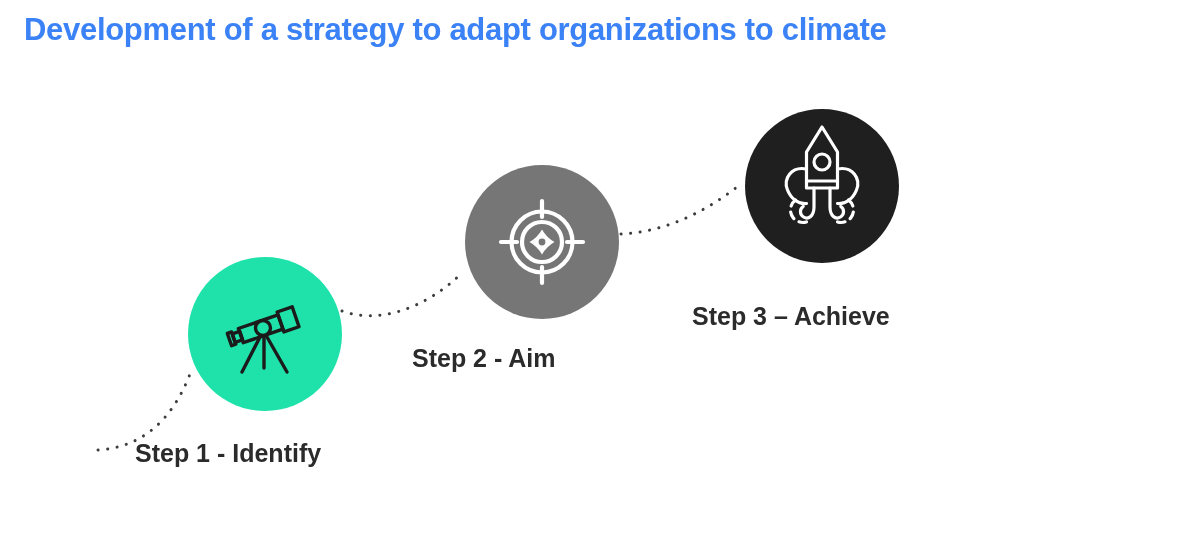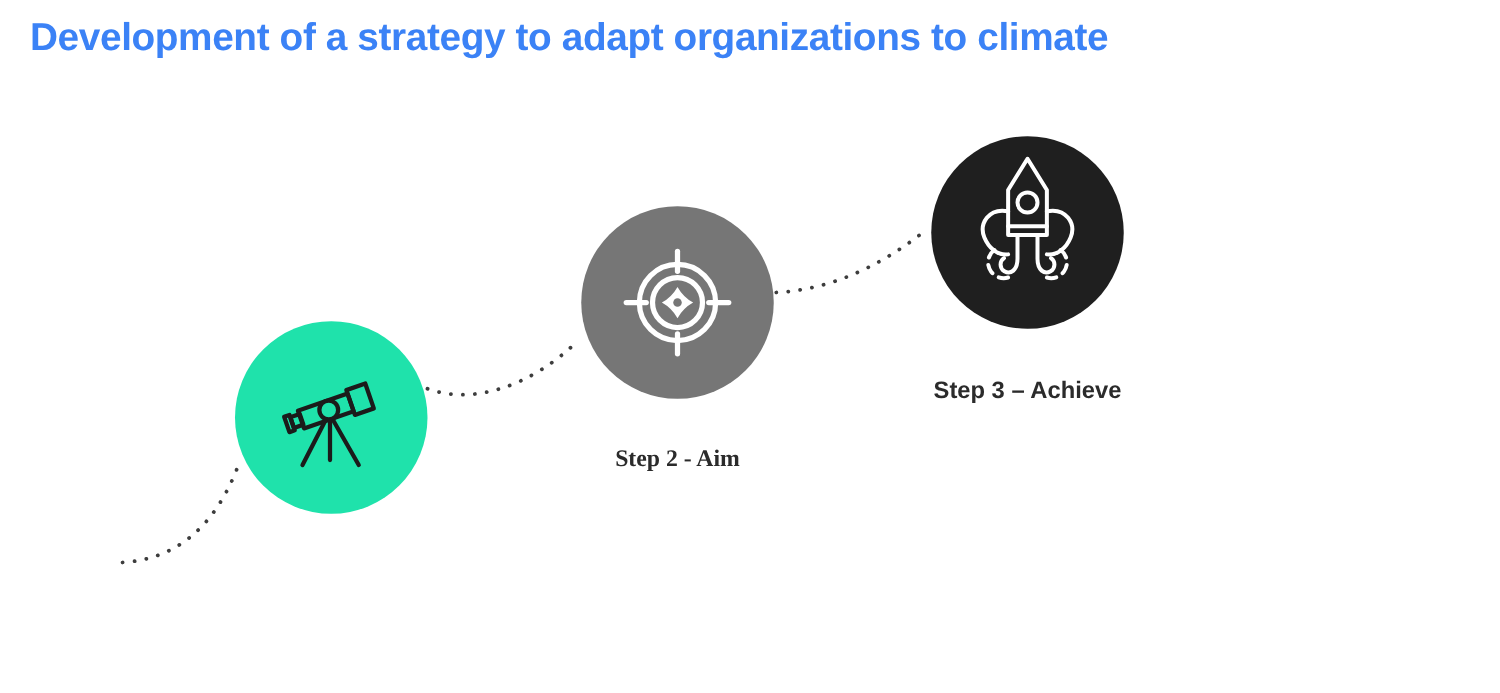--- a/index.html
+++ b/index.html
@@ -28,28 +28,27 @@
     white-space: nowrap;
   }
   .diagram-svg {
     position: absolute;
     left: 0;
     top: 0;
   }
   .step-label {
     position: absolute;
     width: 260px;
-    text-align: center;
-    font-size: 19px;
+    font-size: 25px;
     font-weight: bold;
     color: #2b2b2b;
     white-space: nowrap;
   }
   .step-label-1 { left: 135px; top: 439px; }
-  .step-label-2 { left: 412px; top: 357px; font-family: Liberation Serif, serif; }
+  .step-label-2 { left: 412px; top: 344px; }
   .step-label-3 { left: 692px; top: 302px; }
 </style>
 </head>
 <body>
 
 <div class="stage">
 
   <h1 class="page-title">Development of a strategy to adapt organizations to climate</h1>
 
   <svg class="diagram-svg" width="1200" height="554" viewBox="0 0 1200 554">
@@ -99,16 +98,17 @@
       <path d="M 15.5 -14 C 31 -17 39 -4 34.5 7 C 31 15.5 24 21.5 15.5 20.5"></path>
 
       <path d="M -8 5 L -8 24 C -8 33 -13.5 37 -18.5 34 C -22.5 31.5 -22.5 26 -18.8 23.5"></path>
       <path d="M 8 5 L 8 24 C 8 33 13.5 37 18.5 34 C 22.5 31.5 22.5 26 18.8 23.5"></path>
 
       <path d="M -26.5 17 A 11 11 0 0 0 -11.5 37" stroke-dasharray="7.5 6"></path>
       <path d="M 26.5 17 A 11 11 0 0 1 11.5 37" stroke-dasharray="7.5 6"></path>
     </g>
   </svg>
 
+  <div class="step-label step-label-1">Step 1 - Identify</div>
   <div class="step-label step-label-2">Step 2 - Aim</div>
   <div class="step-label step-label-3">Step 3 – Achieve</div>
 
 </div>
 
 </body></html>

